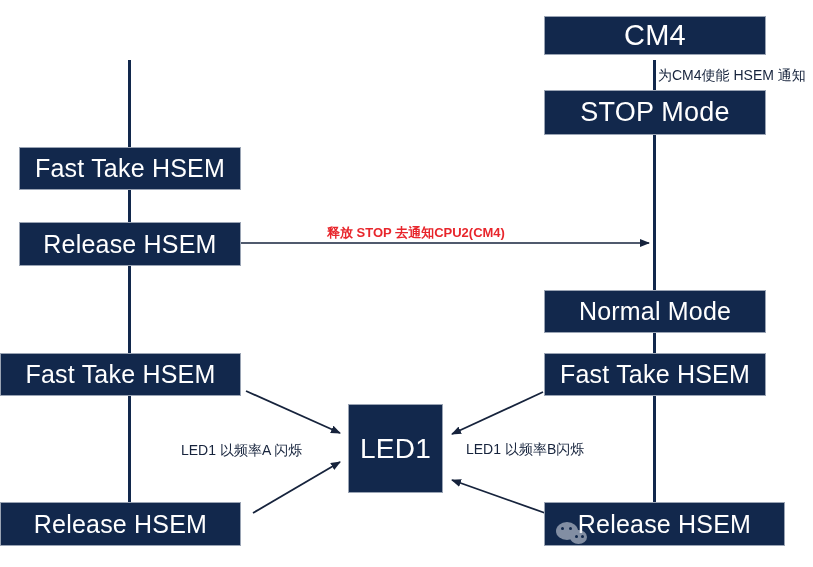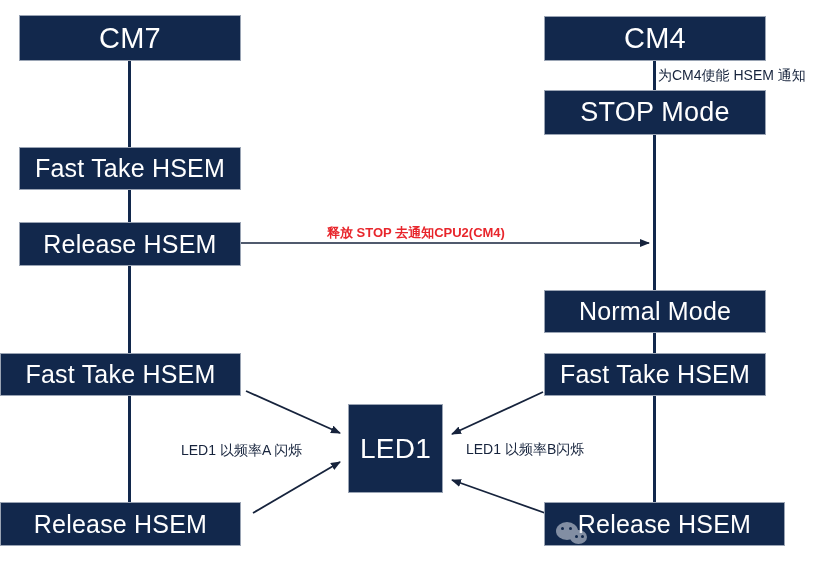--- a/index.html
+++ b/index.html
@@ -114,41 +114,38 @@
 
     <line x1="246" y1="391" x2="340" y2="433" stroke="#16233c" stroke-width="1.8" marker-end="url(#arrowEnd)"></line>
 
     <line x1="253" y1="513" x2="340" y2="462" stroke="#16233c" stroke-width="1.8" marker-end="url(#arrowEnd)"></line>
 
     <line x1="543" y1="392" x2="452" y2="434" stroke="#16233c" stroke-width="1.8" marker-end="url(#arrowEnd)"></line>
 
     <line x1="545" y1="513" x2="452" y2="480" stroke="#16233c" stroke-width="1.8" marker-end="url(#arrowEnd)"></line>
   </svg>
 
-  <div class="node" style="left:19px; top:15px; width:222px; height:46px; font-size:29px;">
-    <span>CM7</span>
-  </div>
 
   <div class="node" style="left:19px; top:147px; width:222px; height:43px; font-size:25px;">
     <span>Fast Take HSEM</span>
   </div>
 
   <div class="node" style="left:19px; top:222px; width:222px; height:44px; font-size:25px;">
     <span>Release HSEM</span>
   </div>
 
   <div class="node" style="left:0px; top:353px; width:241px; height:43px; font-size:25px;">
     <span>Fast Take HSEM</span>
   </div>
 
   <div class="node" style="left:0px; top:502px; width:241px; height:44px; font-size:25px;">
     <span>Release HSEM</span>
   </div>
 
-  <div class="node" style="left:544px; top:16px; width:222px; height:45px; font-size:29px;">
+  <div class="node" style="left:544px; top:16px; width:222px; height:39px; font-size:29px;">
     <span>CM4</span>
   </div>
 
   <div class="node" style="left:544px; top:90px; width:222px; height:45px; font-size:27px;">
     <span>STOP Mode</span>
   </div>
 
   <div class="node" style="left:544px; top:274px; width:222px; height:43px; font-size:25px;margin-top:16px;">
     <span>Normal Mode</span>
   </div>

